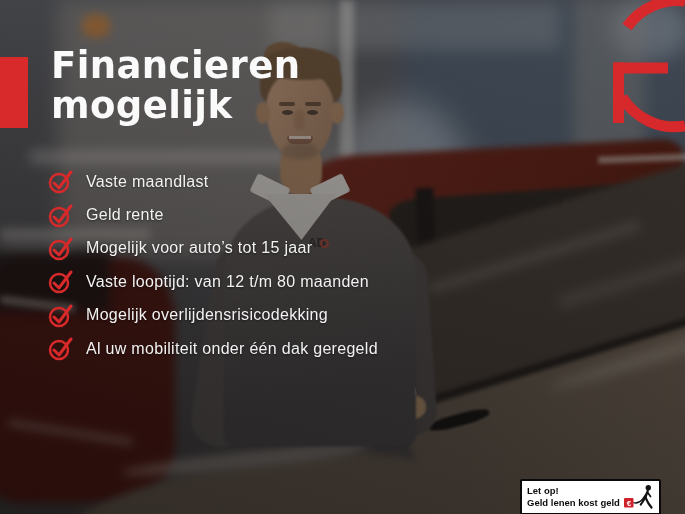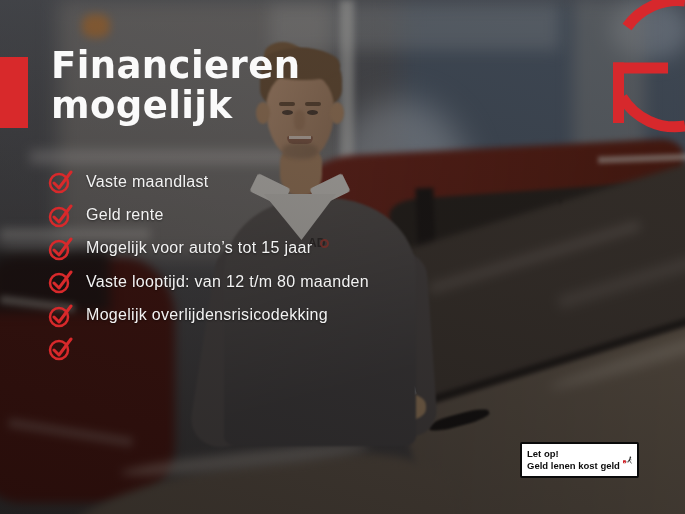--- a/index.html
+++ b/index.html
@@ -22,21 +22,21 @@
            font-weight:600; letter-spacing:.4px; }
   #title span { display:block; }
   #features { position:absolute; left:48px; top:165px; list-style:none; }
   #features li { height:33.4px; display:flex; align-items:center; }
   #features svg { flex:0 0 auto; }
   #features .flabel { margin-left:13px; color:#f2f2f2; font-size:16px; font-weight:500;
                       letter-spacing:.3px; white-space:nowrap;
                       text-shadow:0 1px 2px rgba(0,0,0,.45); }
   #brand-arc { position:absolute; right:0; top:0; }
 
-  #credit-badge { position:absolute; left:520px; top:442px; width:119px; height:36px;
+  #credit-badge { position:absolute; left:520px; top:479px; width:141px; height:36px;
                   background:#ffffff; border:2px solid #0a0a0a; border-radius:2px;
                   display:flex; align-items:center; padding:2px 5px; gap:3px; }
   #credit-badge .btxt { flex:1 1 auto; color:#0d0d0d; font-size:9.5px; font-weight:bold; line-height:1.3; }
   #credit-badge .btxt span { display:block; white-space:nowrap; }
 
   #sweater-logo { position:absolute; left:308px; top:236px; z-index:2; opacity:.85;
                   filter:blur(.5px); display:flex; align-items:center;
                   font-size:12px; font-weight:bold; color:#2b2522; }
   #sweater-logo .ring { display:inline-block; width:9px; height:9px; margin-left:-5px;
                         border:2px solid rgba(190,60,48,.9); border-radius:50%; }
@@ -159,20 +159,21 @@
             <circle cx="11" cy="14" r="9" fill="none" stroke="#d8292b" stroke-width="2.5"></circle>
             <polyline points="6,14 11,19 23,3" fill="none" stroke="#d8292b" stroke-width="3" stroke-linecap="round" stroke-linejoin="round"></polyline>
           </svg>
         <span class="flabel">Mogelijk overlijdensrisicodekking</span>
       </li>
       <li>
         <svg width="25" height="25" viewBox="0 0 25 25">
             <circle cx="11" cy="14" r="9" fill="none" stroke="#d8292b" stroke-width="2.5"></circle>
             <polyline points="6,14 11,19 23,3" fill="none" stroke="#d8292b" stroke-width="3" stroke-linecap="round" stroke-linejoin="round"></polyline>
           </svg>
+        <span class="flabel">Al uw mobiliteit onder één dak geregeld</span>
       </li>
     </ul>
 
     <svg id="brand-arc" width="112" height="140" viewBox="0 0 112 140" fill="none">
       <path d="M 54 27 A 62 62 0 0 1 112 1" stroke="#d7282c" stroke-width="11"></path>
       <path d="M 49 97 A 62 62 0 0 0 112 126" stroke="#d7282c" stroke-width="11"></path>
       <path d="M 40 68 L 95 68" stroke="#d7282c" stroke-width="11"></path>
       <path d="M 45.5 62.5 L 45.5 123" stroke="#d7282c" stroke-width="11"></path>
     </svg>
 

